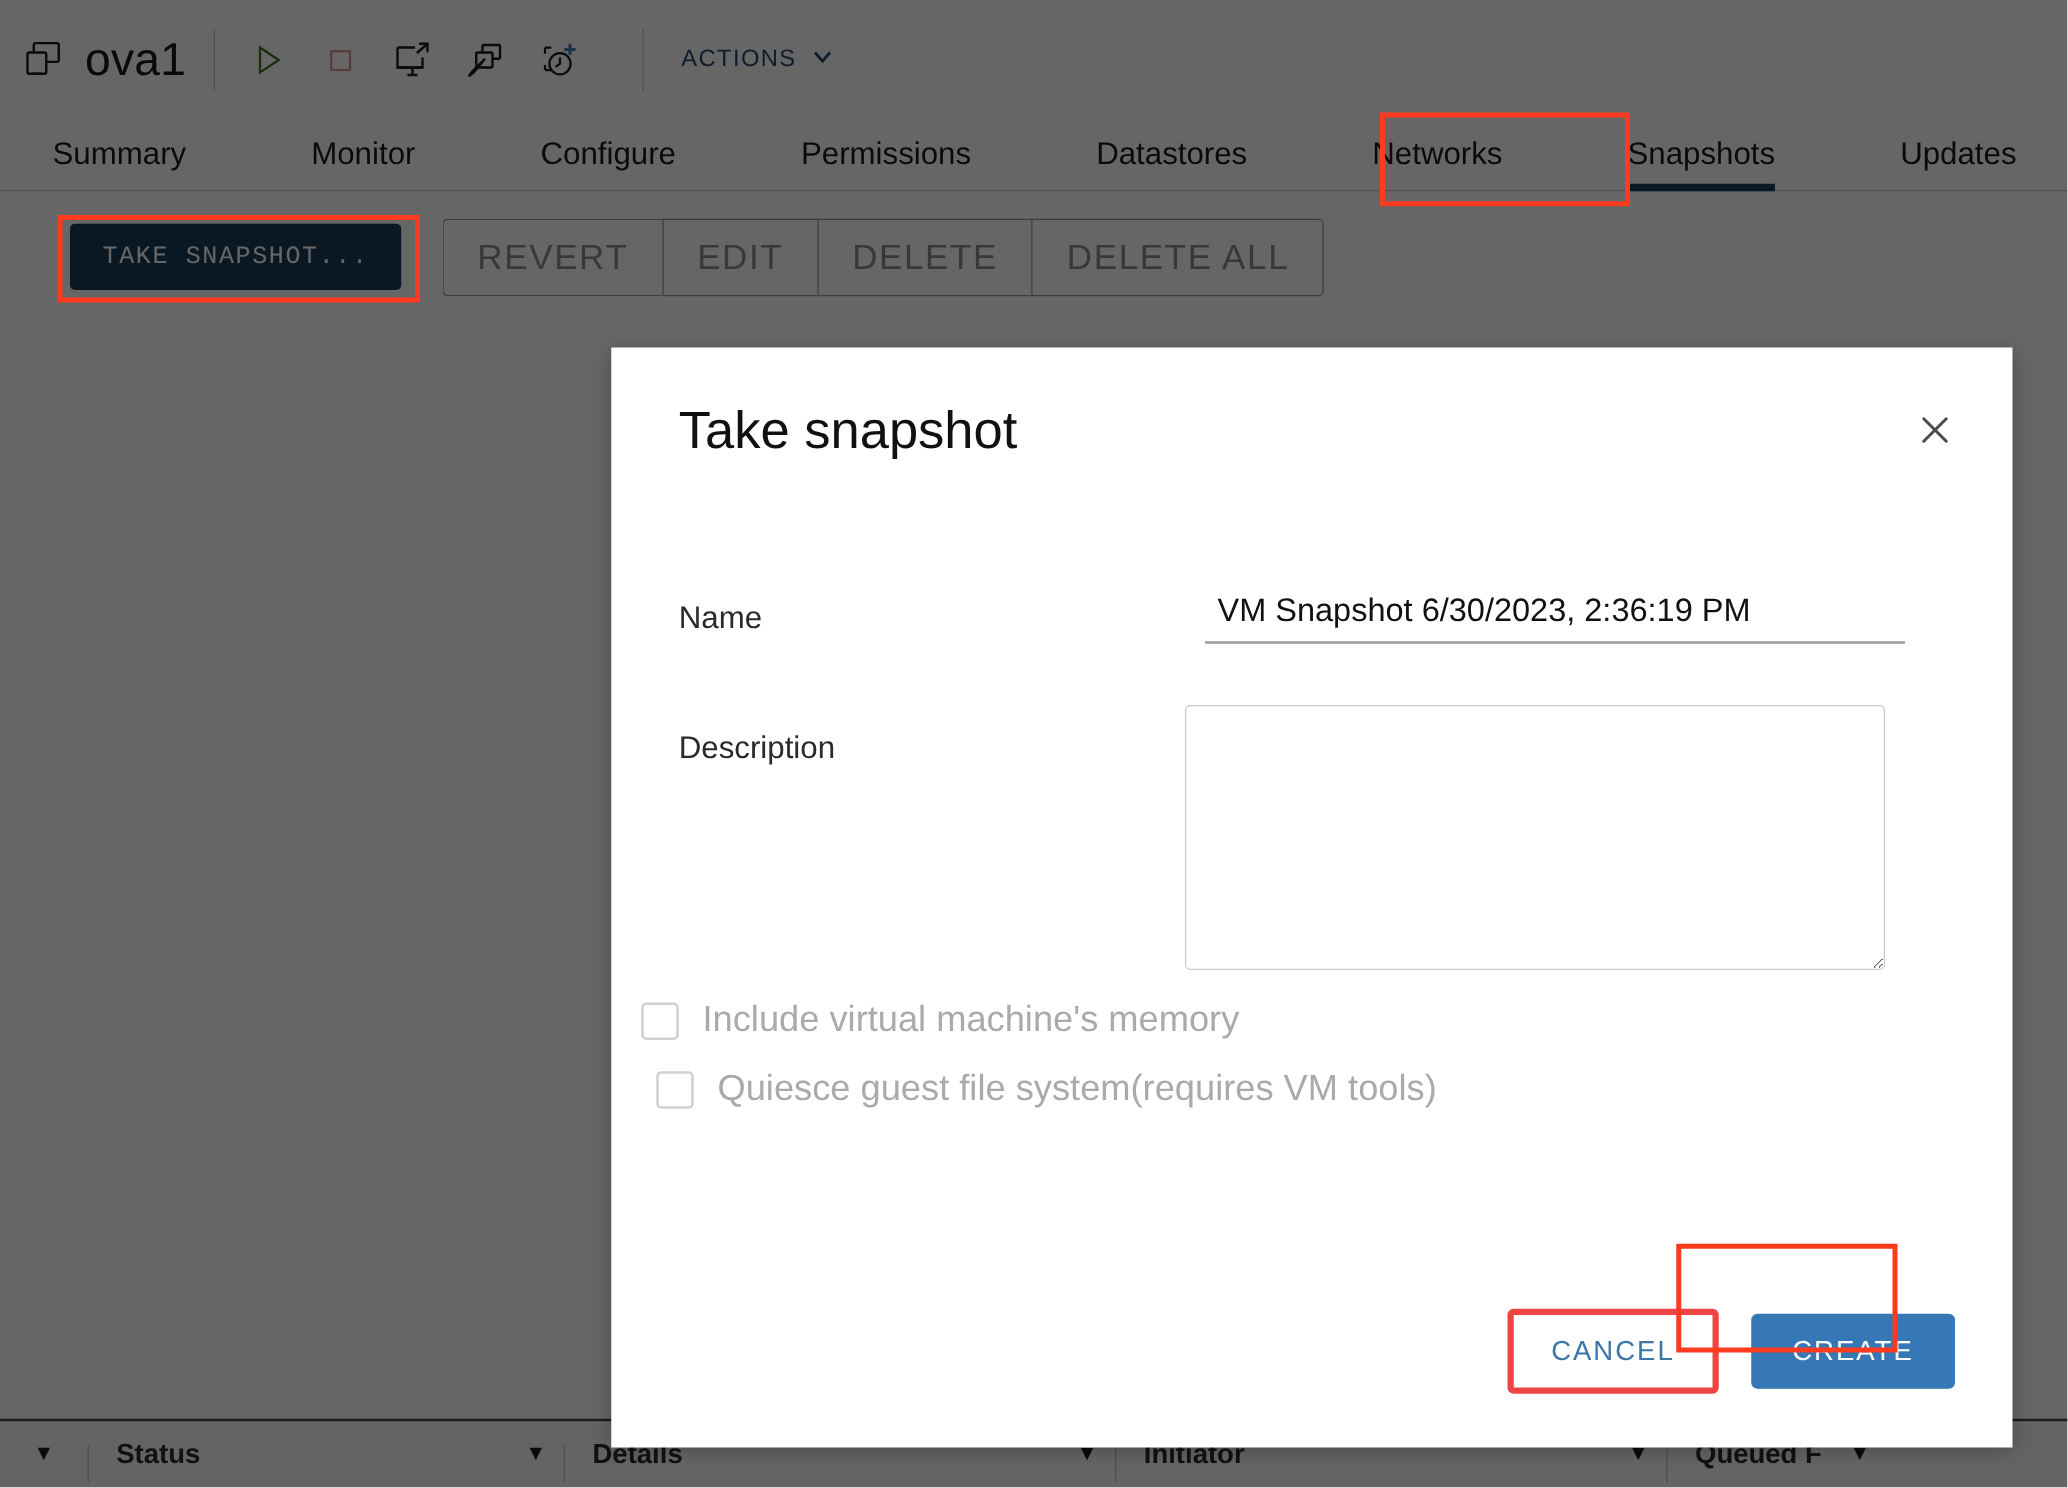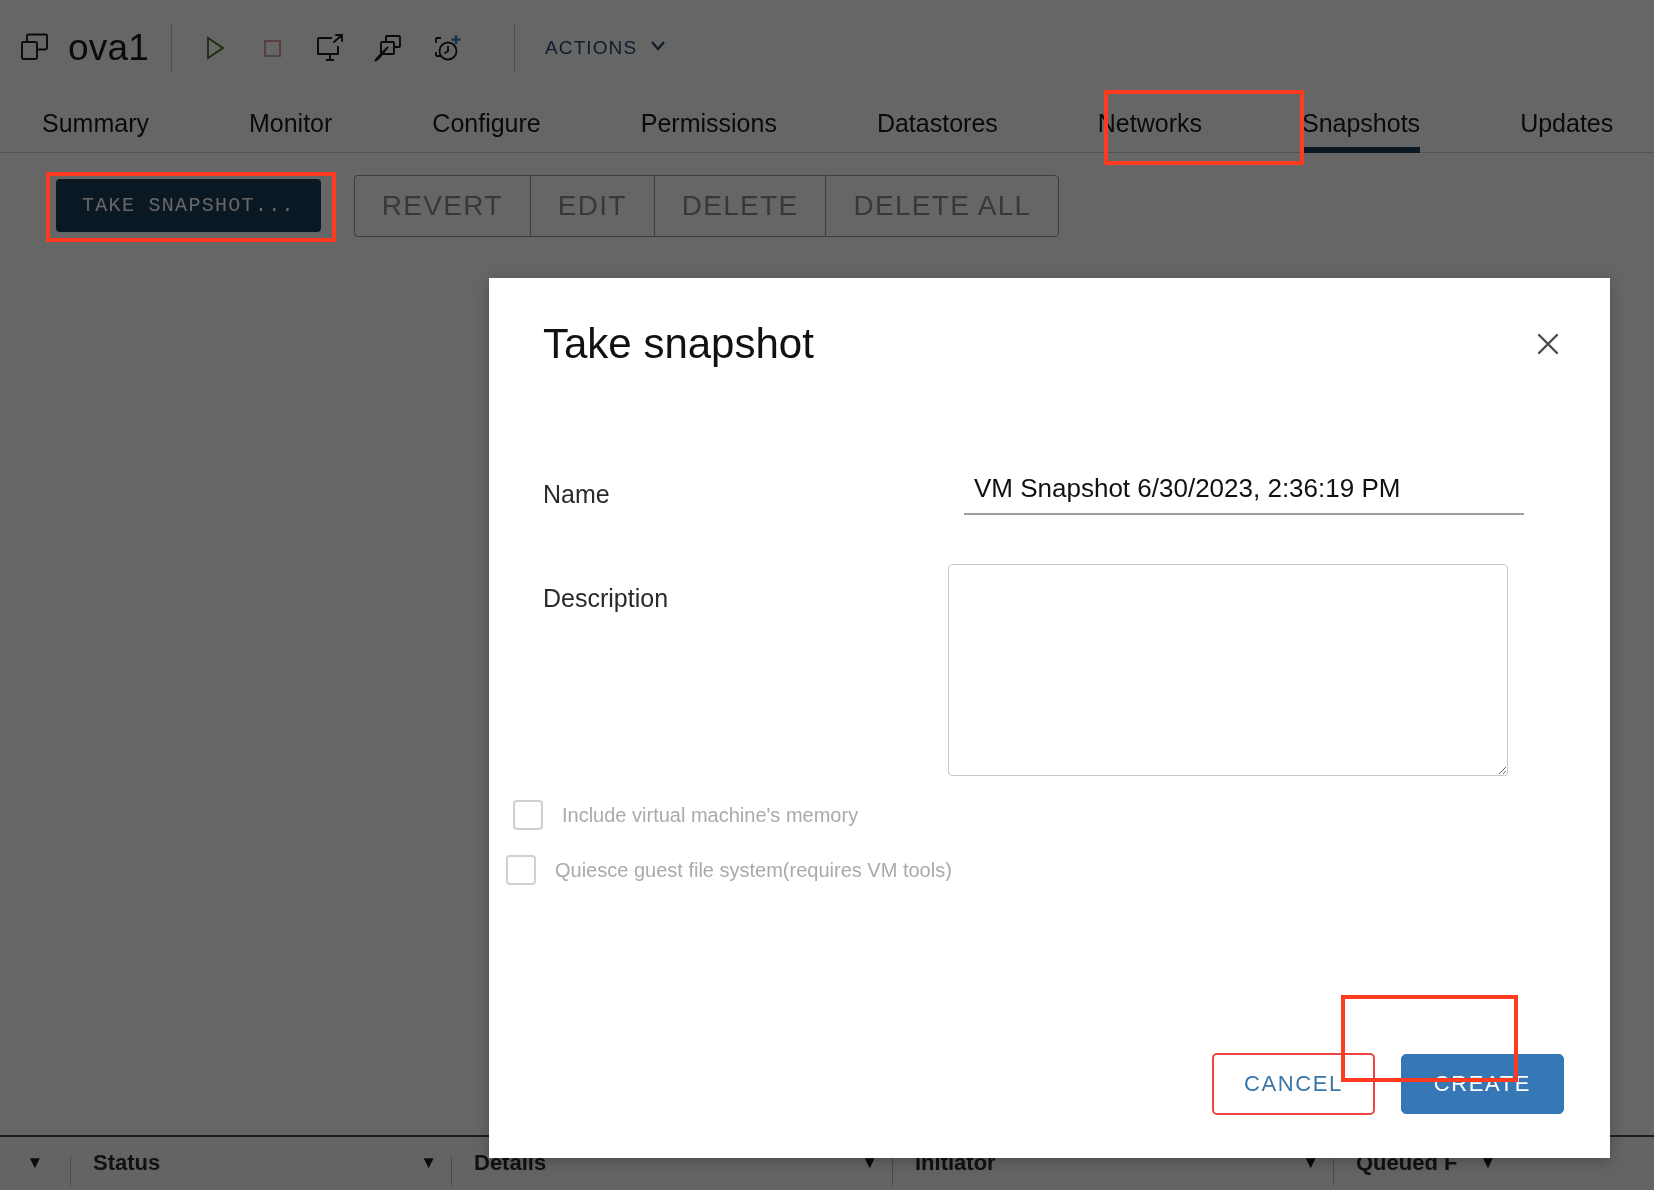--- a/index.html
+++ b/index.html
@@ -167,29 +167,29 @@
 
   .cbrow {
     position: absolute;
     display: flex; align-items: center; gap: 19px;
   }
   .cbox {
     width: 30px; height: 30px;
     border: 2px solid #d0d0d0; border-radius: 4px;
     background: #ffffff; flex: 0 0 auto;
   }
-  .cblabel { font-size: 20px; color: #aaaaaa; }
+  .cblabel { font-size: 29px; color: #aaaaaa; }
 
   .modal-footer {
     position: absolute; right: 46px; bottom: 43px;
     display: flex; align-items: center; gap: 26px;
   }
   .btn-outline {
     background: #ffffff; color: #3a76a8;
-    border: 2px solid #ef4444; border-radius: 5px;
+    border: 5px solid #ef4444; border-radius: 5px;
     font-size: 22px; letter-spacing: 1.6px; font-weight: 500;
     padding: 16px 30px; cursor: pointer; font-family: inherit;
   }
   .btn-filled {
     background: #3578b5; color: #ffffff;
     border: 1px solid #3578b5; border-radius: 5px;
     font-size: 22px; letter-spacing: 1.6px; font-weight: 500;
     padding: 16px 32px; cursor: pointer; font-family: inherit;
   }
 </style>
@@ -325,21 +325,21 @@
 
     <div class="form-row" style="left:24px; top:286px; width:1050px;">
       <div class="form-label" style="width:435px; padding-left:30px; padding-top:20px;">Description</div>
       <textarea class="desc-area" placeholder="" style=""></textarea>
     </div>
 
     <div class="cbrow" style="left:24px; top:522px;">
       <span class="cbox"></span>
       <span class="cblabel">Include virtual machine's memory</span>
     </div>
-    <div class="cbrow" style="left:17px; top:577px;text-align:center;">
+    <div class="cbrow" style="left:36px; top:577px;text-align:center;">
       <span class="cbox"></span>
       <span class="cblabel">Quiesce guest file system(requires VM tools)</span>
     </div>
 
     <div class="modal-footer">
       <button class="btn-outline">CANCEL</button>
       <button class="btn-filled">CREATE</button>
     </div>
   </div>
 

